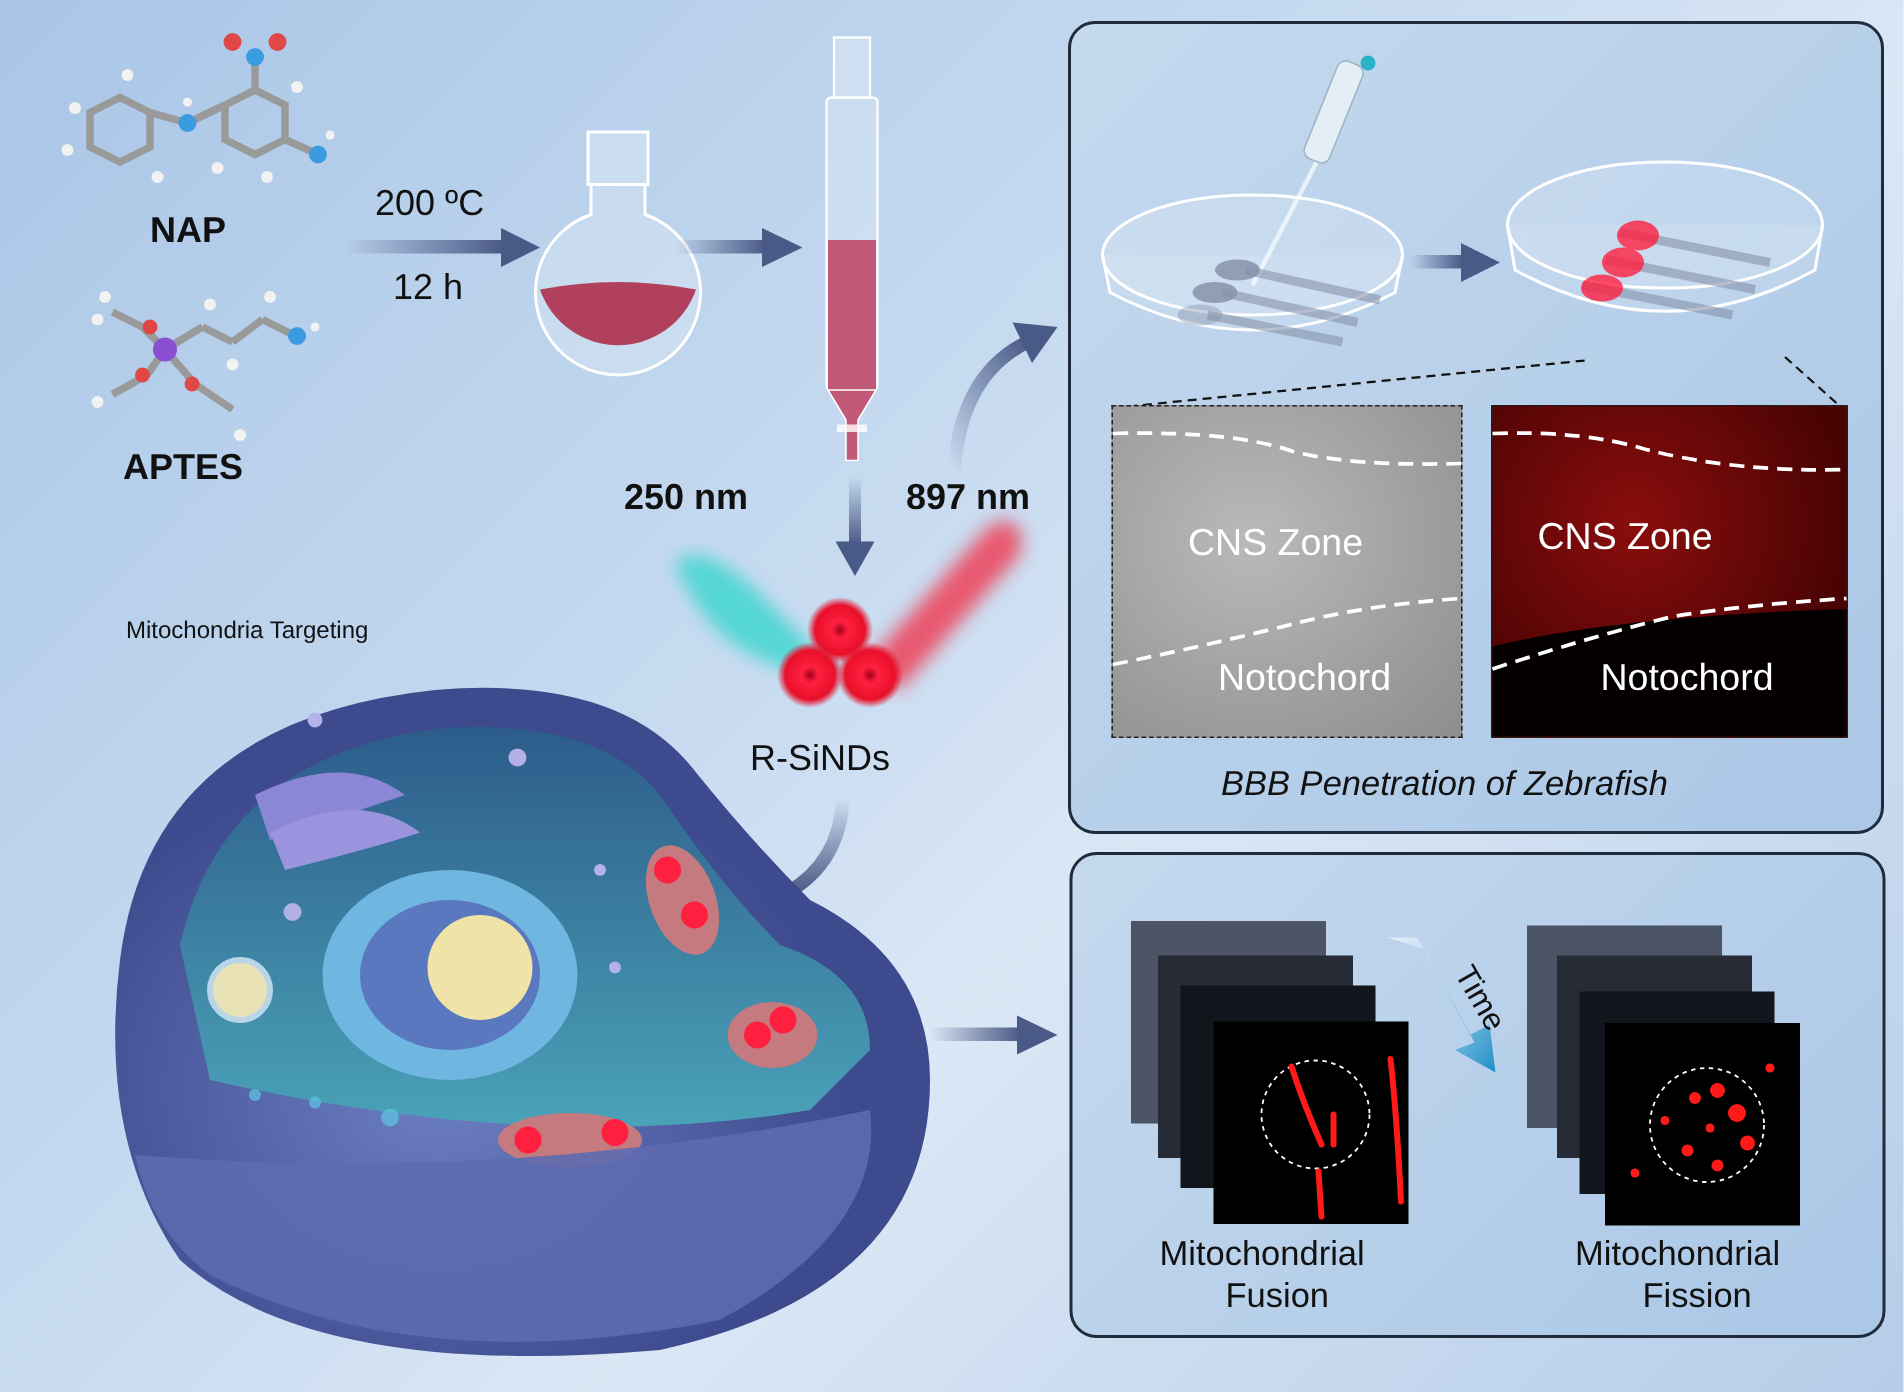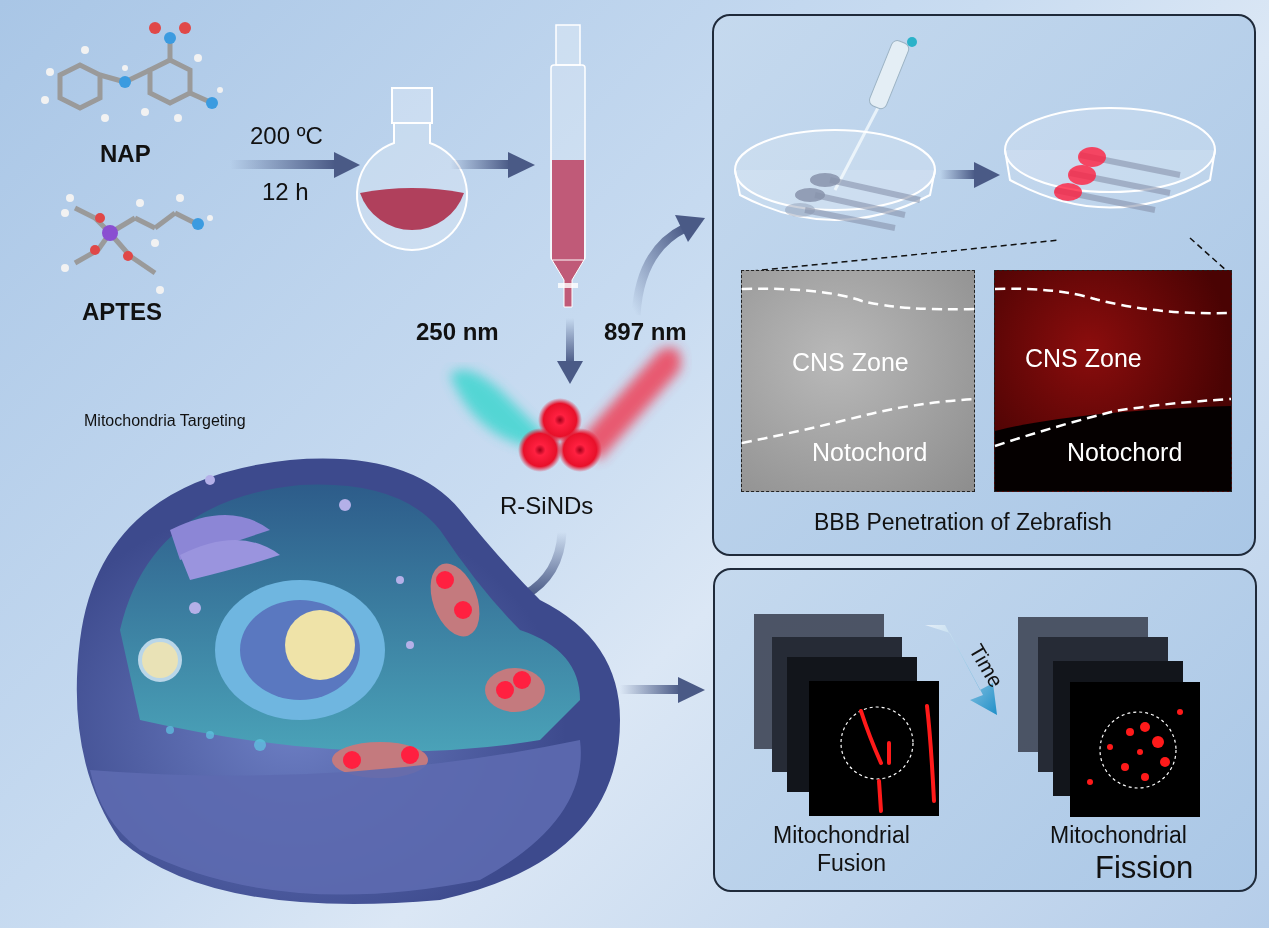--- a/index.html
+++ b/index.html
@@ -272,21 +272,21 @@
 </div>
 <div class="img-fl" style="left:994px;top:270px;width:236px;height:220px;">
   <svg style="left:0;top:0" width="236" height="220">
       <path d="M0,160 Q80,140 236,135 L236,220 L0,220Z" fill="#050000"></path>
       <path d="M0,18 Q60,16 100,28 Q160,44 236,42" stroke="#fff" stroke-width="2.5" fill="none" stroke-dasharray="10,6"></path>
       <path d="M0,175 Q60,155 120,140 Q170,132 236,128" stroke="#fff" stroke-width="2.5" fill="none" stroke-dasharray="10,6"></path>
     </svg>
   <div class="white-t" style="left:30px;top:73px;">CNS Zone</div>
   <div class="white-t" style="left:72px;top:167px;">Notochord</div>
 </div>
-<div class="lbl" style="left:814px;top:509px;font-size:23px;">BBB Penetration of Zebrafish</div>
+<div class="lbl" style="left:814px;top:509px;font-size:23px;font-style:italic;">BBB Penetration of Zebrafish</div>
 
 <div class="panel" style="left:713px;top:568px;width:540px;height:320px;"></div>
 
 <div class="abs" style="left:754px;top:614px;width:180px;height:200px;">
   <div class="stack" style="left:0;top:0;background:#3f4657;opacity:0.9;"></div>
   <div class="stack" style="left:18px;top:23px;background:#262b36;"></div>
   <div class="stack" style="left:33px;top:43px;background:#12151b;"></div>
   <div class="stack" style="left:55px;top:67px;background:#000;">
     <svg style="left:0;top:0" width="130" height="135">
         <circle cx="68" cy="62" r="36" fill="none" stroke="#fff" stroke-width="1.2" stroke-dasharray="3,3"></circle>
@@ -329,13 +329,13 @@
           <circle cx="95" cy="80" r="5"></circle>
           <circle cx="40" cy="65" r="3"></circle>
           <circle cx="110" cy="30" r="3"></circle>
           <circle cx="20" cy="100" r="3"></circle>
           <circle cx="75" cy="95" r="4"></circle>
         </g>
       </svg>
   </div>
 </div>
 <div class="lbl" style="left:1050px;top:822px;font-size:23px;">Mitochondrial</div>
-<div class="lbl" style="left:1095px;top:850px;font-size:31px;">Fission</div>
+<div class="lbl" style="left:1095px;top:850px;font-size:23px;">Fission</div>
 
 </body></html>

